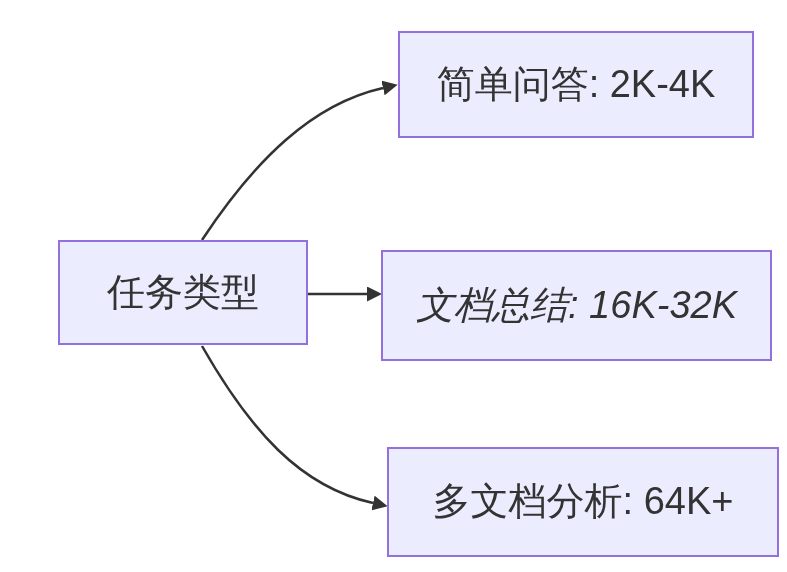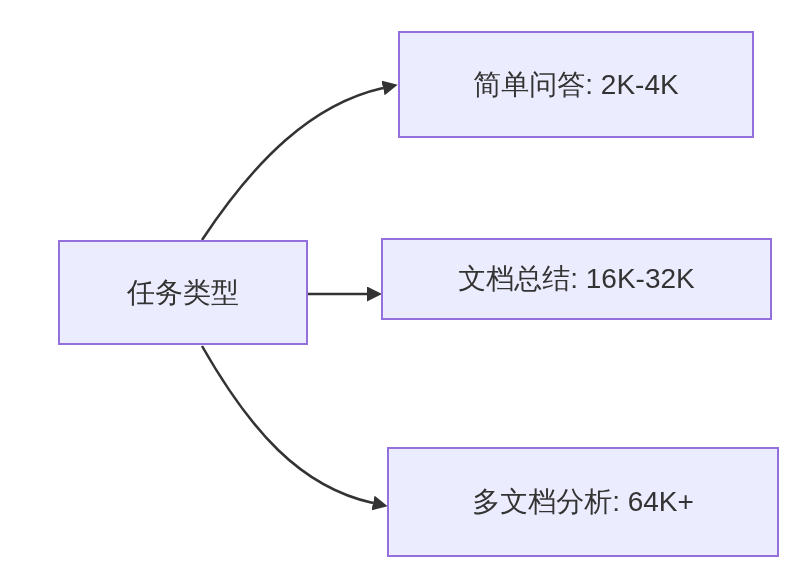--- a/index.html
+++ b/index.html
@@ -33,21 +33,21 @@
   }
   #arrowhead path { fill: var(--edge); stroke: none; }
   .node {
     position: absolute;
     background: var(--node-fill);
     border: 2px solid var(--node-border);
     display: flex;
     align-items: center;
     justify-content: center;
     color: var(--text);
-    font-size: 28px;
+    font-size: 38px;
     line-height: 1.2;
   }
   .node-label { white-space: nowrap; }
 </style>
 </head>
 <body>
 
 <div class="canvas">
 
   <svg class="edges" width="787" height="572" viewBox="0 0 787 572" aria-hidden="true">
@@ -62,21 +62,21 @@
   </svg>
 
   <div class="node" style="left:33px; top:240px; width:250px; height:105px;margin-left:25px;">
     <span class="node-label">任务类型</span>
   </div>
 
   <div class="node" style="left:398px; top:31px; width:356px; height:107px;">
     <span class="node-label">简单问答: 2K-4K</span>
   </div>
 
-  <div class="node" style="left:381px; top:238px; width:391px; height:82px;">
+  <div class="node" style="left:381px; top:250px; width:391px; height:111px;font-style:italic;">
     <span class="node-label">文档总结: 16K-32K</span>
   </div>
 
   <div class="node" style="left:387px; top:447px; width:392px; height:110px;">
     <span class="node-label">多文档分析: 64K+</span>
   </div>
 
 </div>
 
 </body></html>

